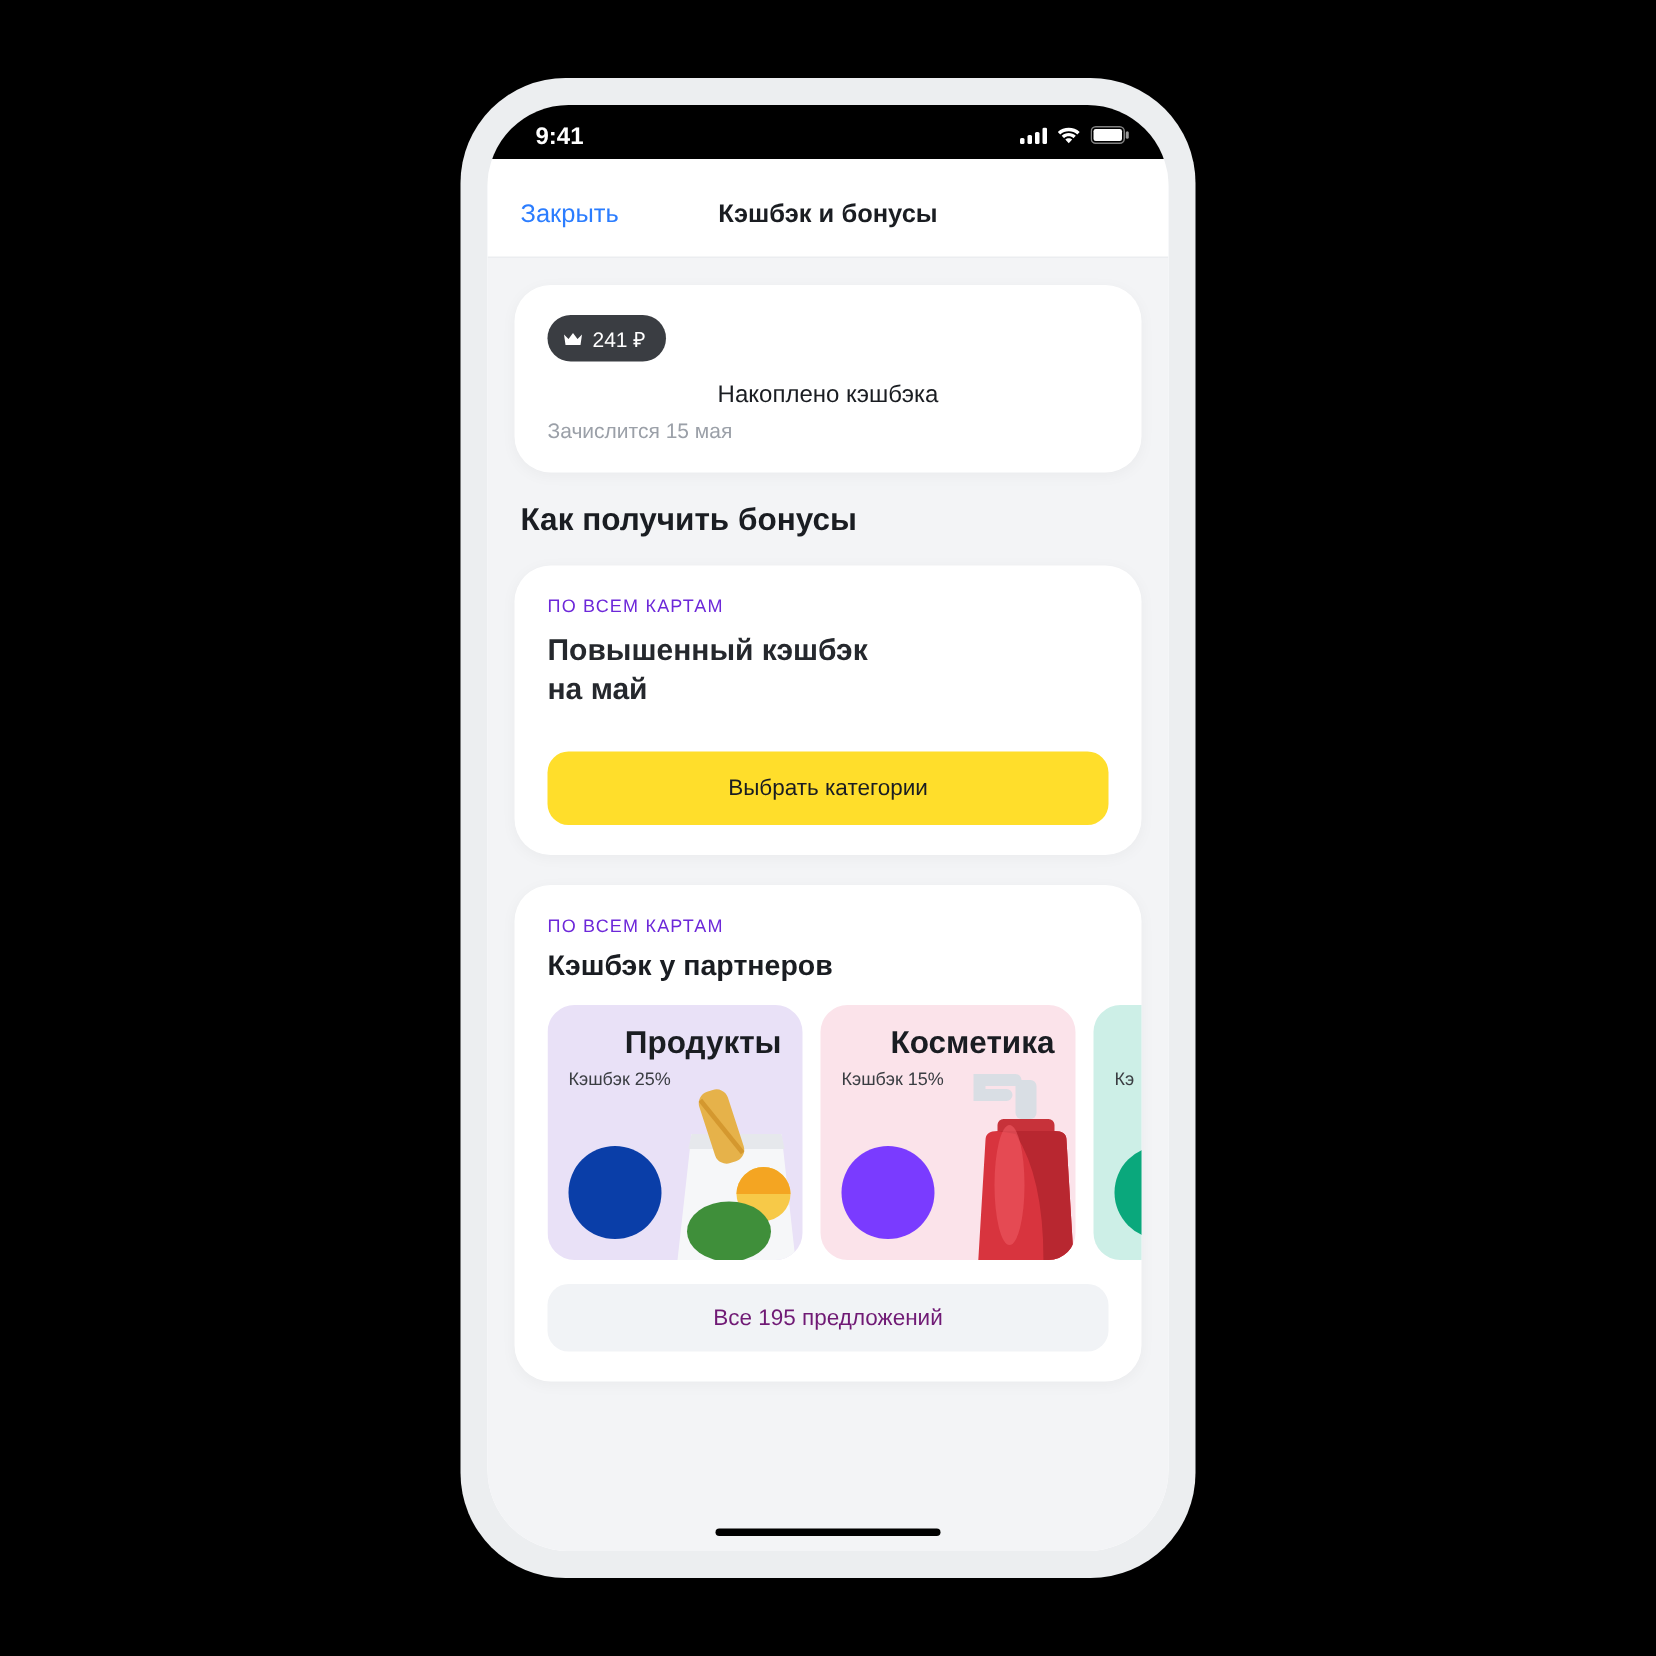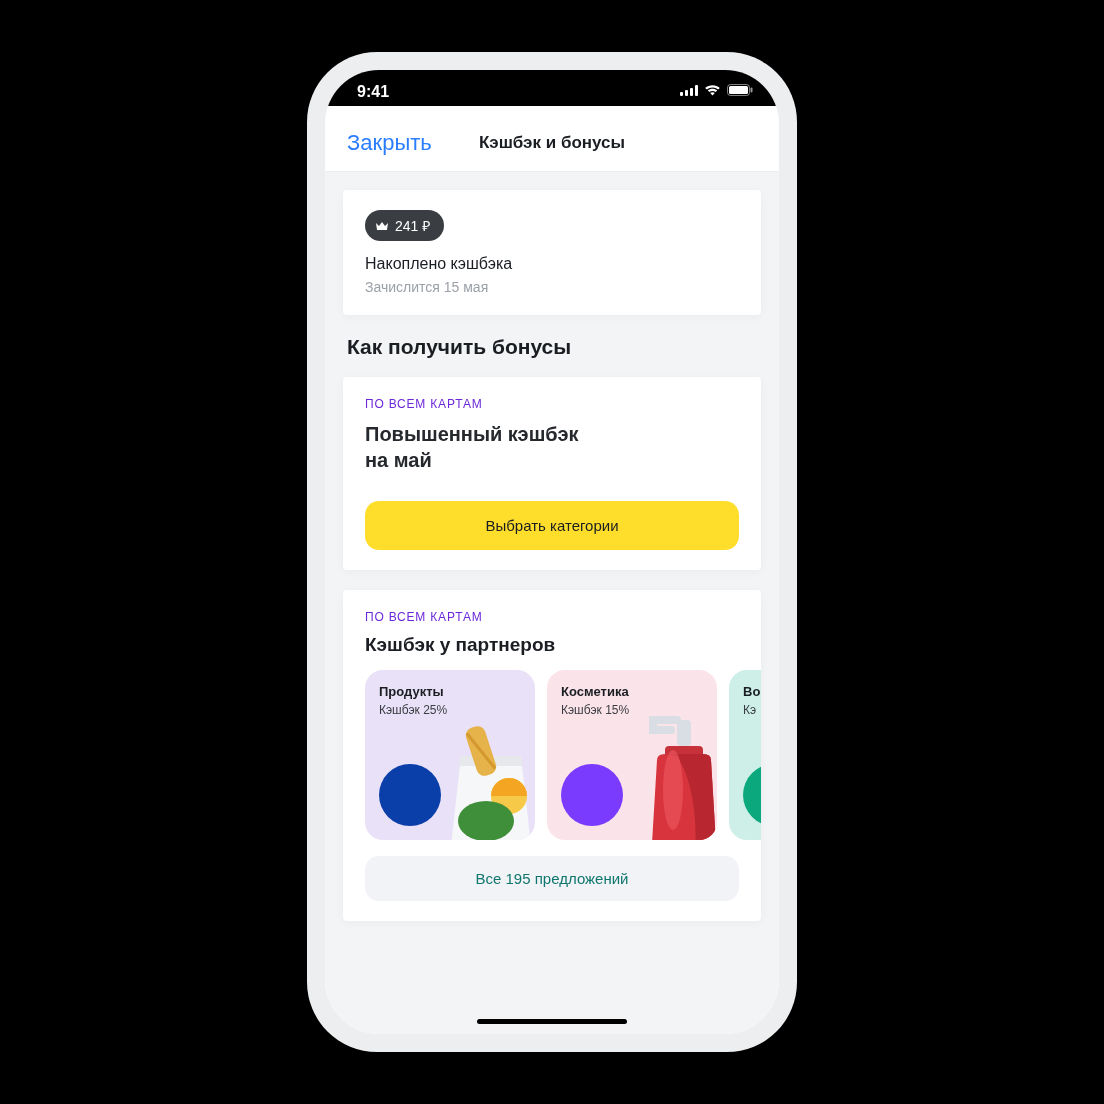--- a/index.html
+++ b/index.html
@@ -78,62 +78,63 @@
   .nav-header {
     height: 58px;
     background: #fff;
     display: flex;
     align-items: center;
     position: relative;
     border-bottom: 1px solid #ebedf0;
   }
   .close-btn {
     color: #2b7dff;
-    font-size: 22px;
+    font-size: 17px;
     padding-left: 22px;
     font-weight: 400;
   }
   .nav-title {
     position: absolute;
     left: 50%;
     transform: translateX(-50%);
     font-size: 17px;
     font-weight: 600;
     color: #1a1d22;
   }
 
   .scroll-body {
     flex: 1;
     overflow: hidden;
     padding: 18px 18px 0 18px;
   }
 
   .card {
     background: #fff;
-    border-radius: 4px;
+    border-radius: 24px;
     padding: 20px 22px;
     box-shadow: 0 2px 10px rgba(0,0,0,0.04);
     margin-bottom: 20px;
   }
 
   .amount-pill {
     display: inline-flex;
     align-items: center;
     gap: 6px;
     background: #3a3d42;
     color: #fff;
     border-radius: 100px;
     padding: 6px 14px 6px 10px;
     font-size: 14px;
     font-weight: 500;
   }
   .card-primary-text {
     margin-top: 14px;
     font-size: 16px;
     color: #1a1d22;
+    text-align: center;
   }
   .card-secondary-text {
     margin-top: 6px;
     font-size: 14px;
     color: #9ba0a8;
   }
 
   .section-heading {
     font-size: 21px;
     font-weight: 700;
@@ -182,21 +183,21 @@
   }
   .tile {
     width: 170px;
     height: 170px;
     border-radius: 18px;
     padding: 14px;
     position: relative;
     flex-shrink: 0;
     overflow: hidden;
   }
-  .tile-title { font-size: 13px; font-weight: 600; color: #1a1d22; }
+  .tile-title { font-size: 21px; font-weight: 600; color: #1a1d22; text-align: right; }
   .tile-sub { font-size: 12px; color: #3a3d42; margin-top: 4px; }
   .tile-circle {
     width: 62px; height: 62px; border-radius: 50%;
     position: absolute; left: 14px; bottom: 14px;
   }
   .tile1 { background: #e9e1f7; }
   .tile1 .tile-circle { background: #0a3ea8; }
   .tile2 { background: #fbe3ea; }
   .tile2 .tile-circle { background: #7a3bff; }
   .tile3 { background: #cdefe7; }
@@ -213,21 +214,21 @@
     right: -20px; bottom: -20px;
     width: 120px; height: 150px;
   }
 
   .all-offers {
     margin: 16px 22px 0 0;
     background: #f1f3f6;
     border-radius: 14px;
     text-align: center;
     padding: 14px 0;
-    color: #0f766e;
+    color: #701a75;
     font-size: 15px;
     font-weight: 400;
   }
 
   .home-indicator {
     position: absolute;
     bottom: 10px;
     left: 50%;
     transform: translateX(-50%);
     width: 150px;

